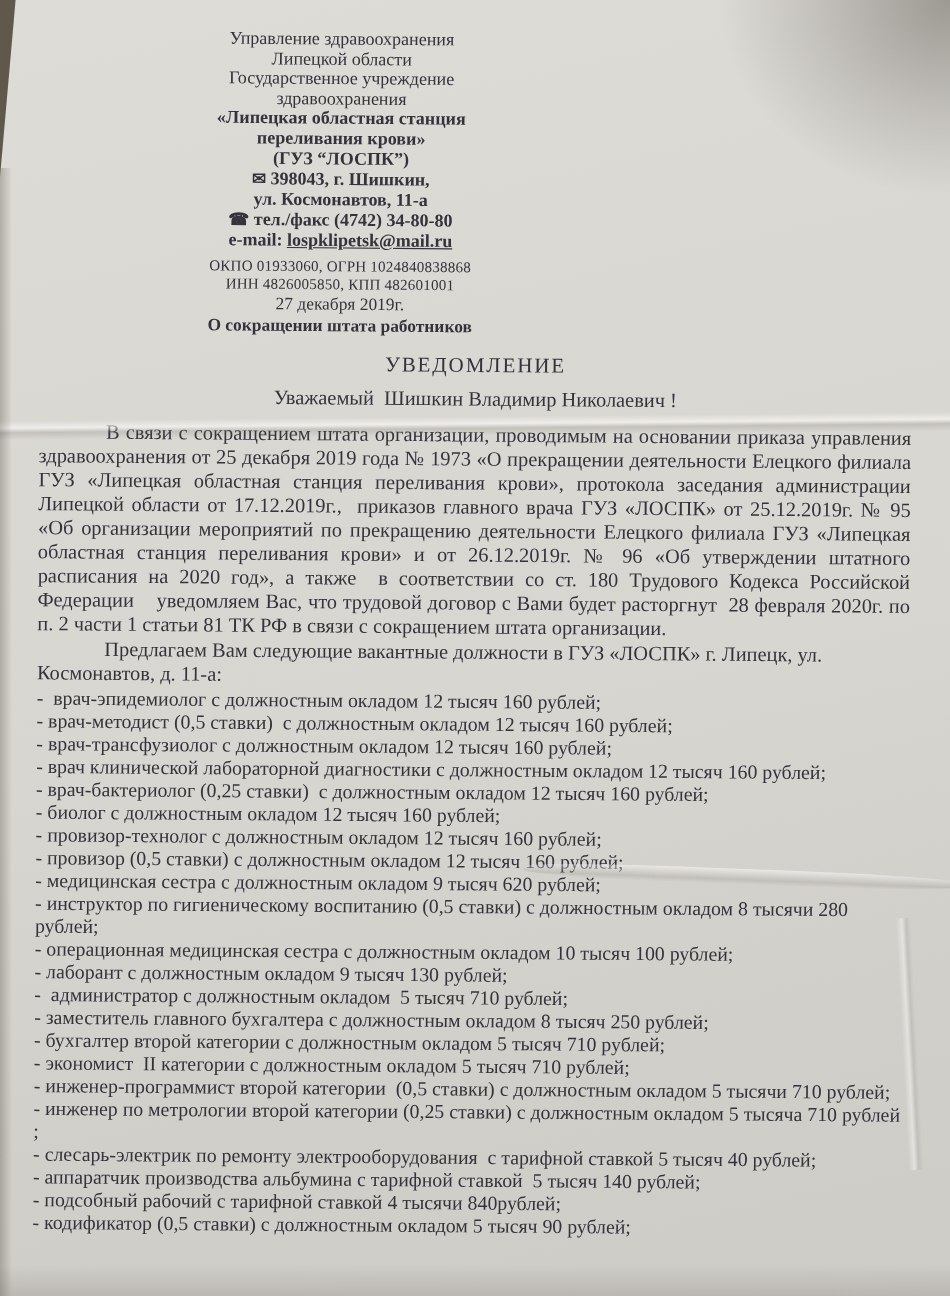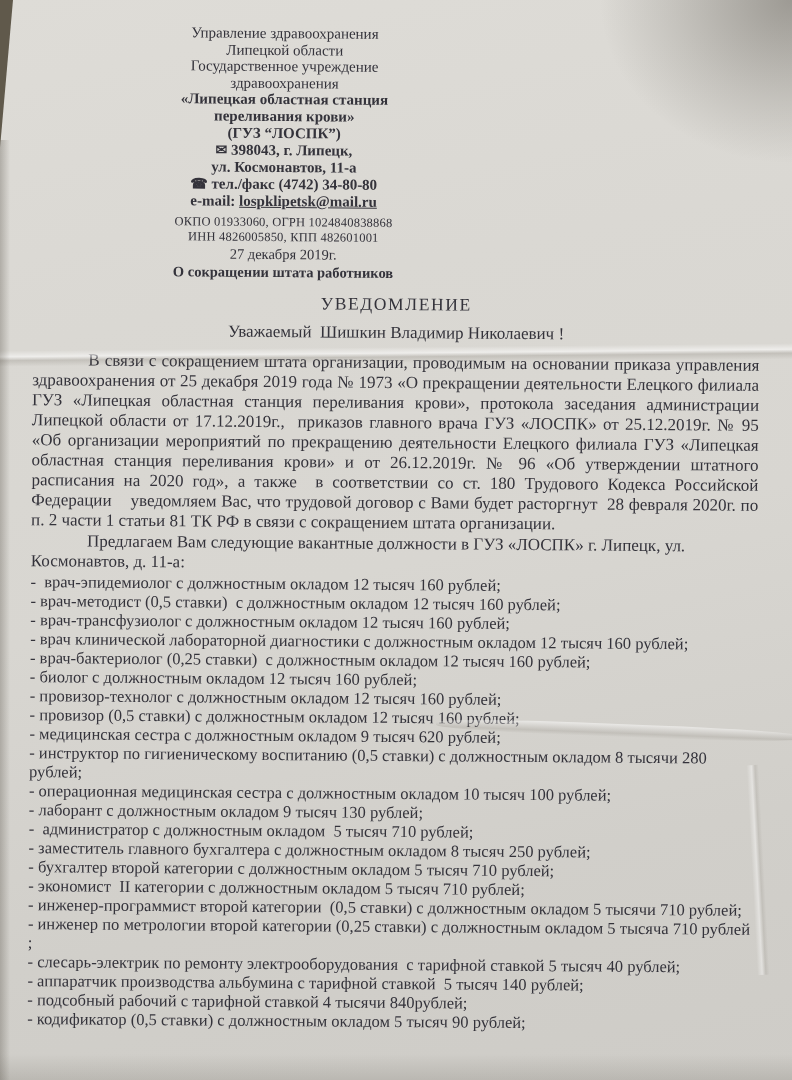--- a/index.html
+++ b/index.html
@@ -106,21 +106,21 @@
             <div class="lh-line">здравоохранения</div>
           </div>
         <div>
 
             <div class="lh-bold">«Липецкая областная станция</div>
 
             <div class="lh-bold">переливания крови»</div>
 
             <div class="lh-bold">(ГУЗ “ЛОСПК”)</div>
           </div>
-        <div class="lh-contact"><span class="lh-icon">✉</span> <span>398043, г. Липецк,</span></div>
+        <div class="lh-contact"><span class="lh-icon">✉</span> <span>398043, г. Шишкин,</span></div>
         <div class="lh-contact">ул. Космонавтов, 11-а</div>
         <div class="lh-contact"><span class="lh-icon">☎</span> <span>тел./факс (4742) 34-80-80</span></div>
         <div class="lh-contact"><span>e-mail:</span> <span class="u">lospklipetsk@mail.ru</span></div>
 
         <div class="reg-block">
           <div class="reg-line">ОКПО 01933060, ОГРН 1024840838868</div>
           <div class="reg-line">ИНН 4826005850, КПП 482601001</div>
         </div>
         <div class="date-line">27 декабря 2019г.</div>
         <div class="subject-line">О сокращении штата работников</div>

